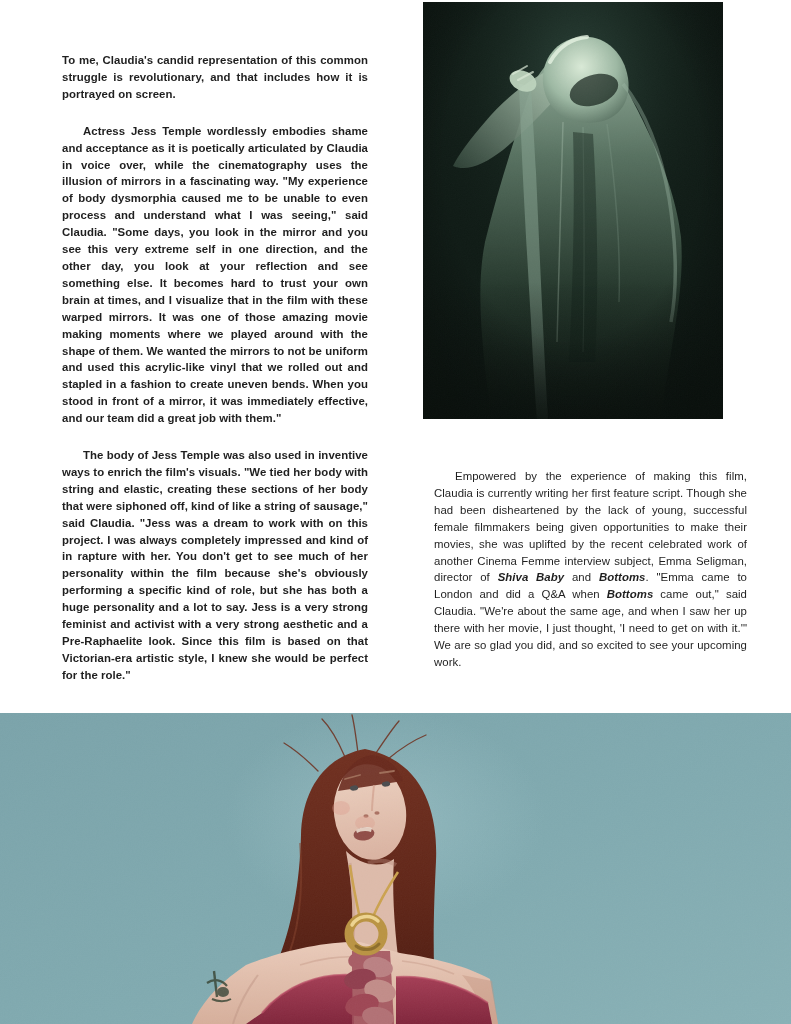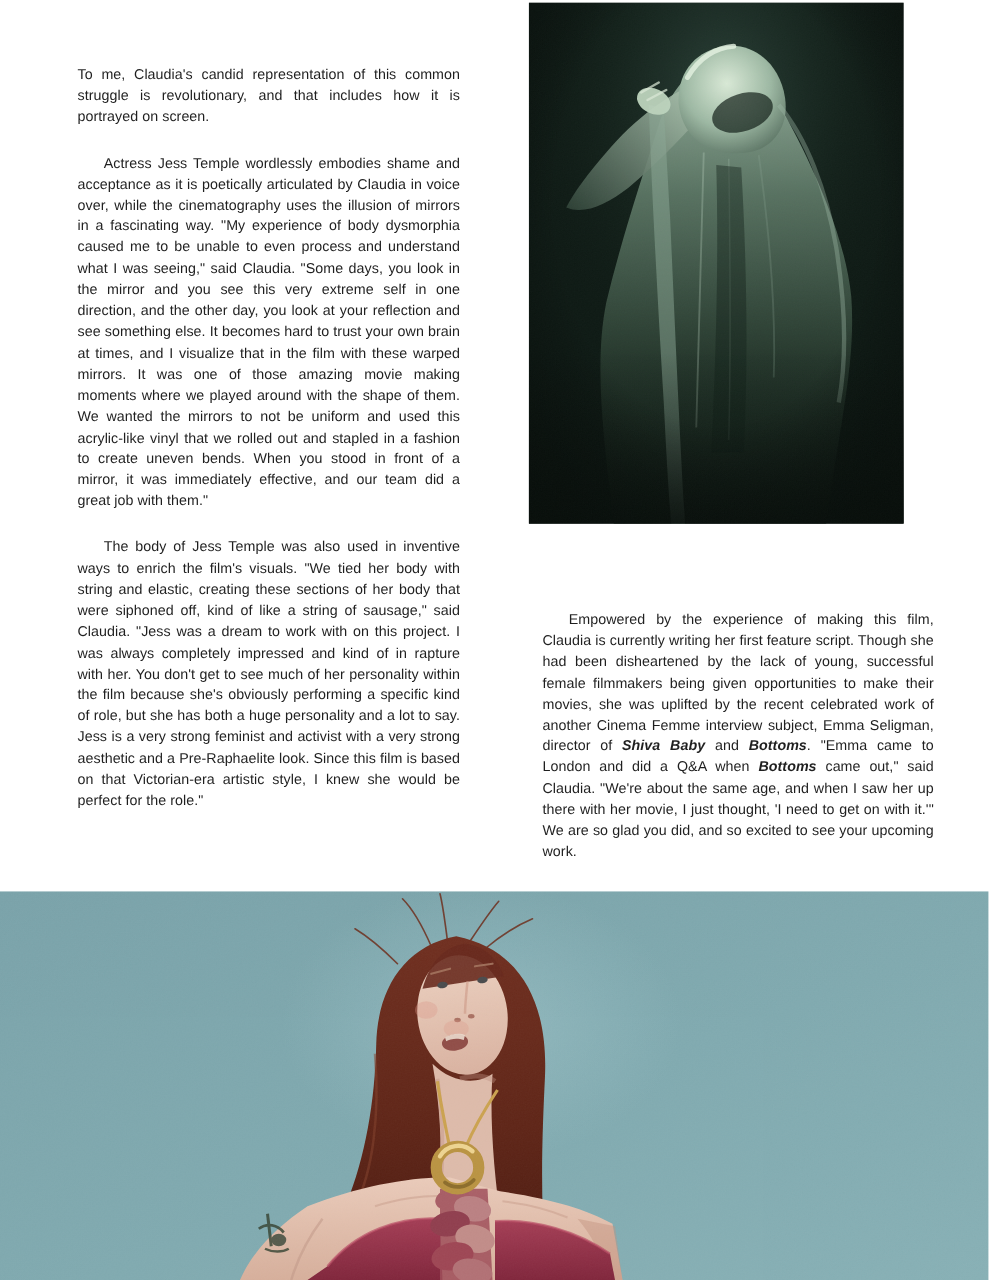--- a/index.html
+++ b/index.html
@@ -3,31 +3,31 @@
 <meta charset="utf-8">
 <style>
   html,body{margin:0;padding:0;}
   body{
     width:791px;height:1024px;background:#ffffff;position:relative;
     font-family:"Liberation Sans", sans-serif;
     -webkit-font-smoothing:antialiased;
   }
   .page{position:absolute;inset:0;overflow:hidden;}
   .col{position:absolute;}
-  .col-left{left:62px;top:52px;width:306px;}
+  .col-left{left:62px;top:52px;width:306px;font-weight:bold;}
   .col-right{left:434px;top:468px;width:313px;}
   p.para{
     margin:0 0 20px 0;
     font-size:11.4px;
     line-height:16.9px;
     text-align:justify;
     color:#1f1f1f;
     letter-spacing:0.05px;
   }
-  p.para:last-child{margin-bottom:0;margin-top:20px;}
+  p.para:last-child{margin-bottom:0;}
   .indent{text-indent:21px;}
   .seg-bold-italic{font-weight:700;font-style:italic;}
   figure{margin:0;padding:0;position:absolute;}
   .ghost-fig{left:423px;top:2px;width:300px;height:417px;}
   .bottom-fig{left:0;top:713px;width:791px;height:311px;}
   figure svg{display:block;width:100%;height:100%;}
 </style>
 </head>
 <body>
 

